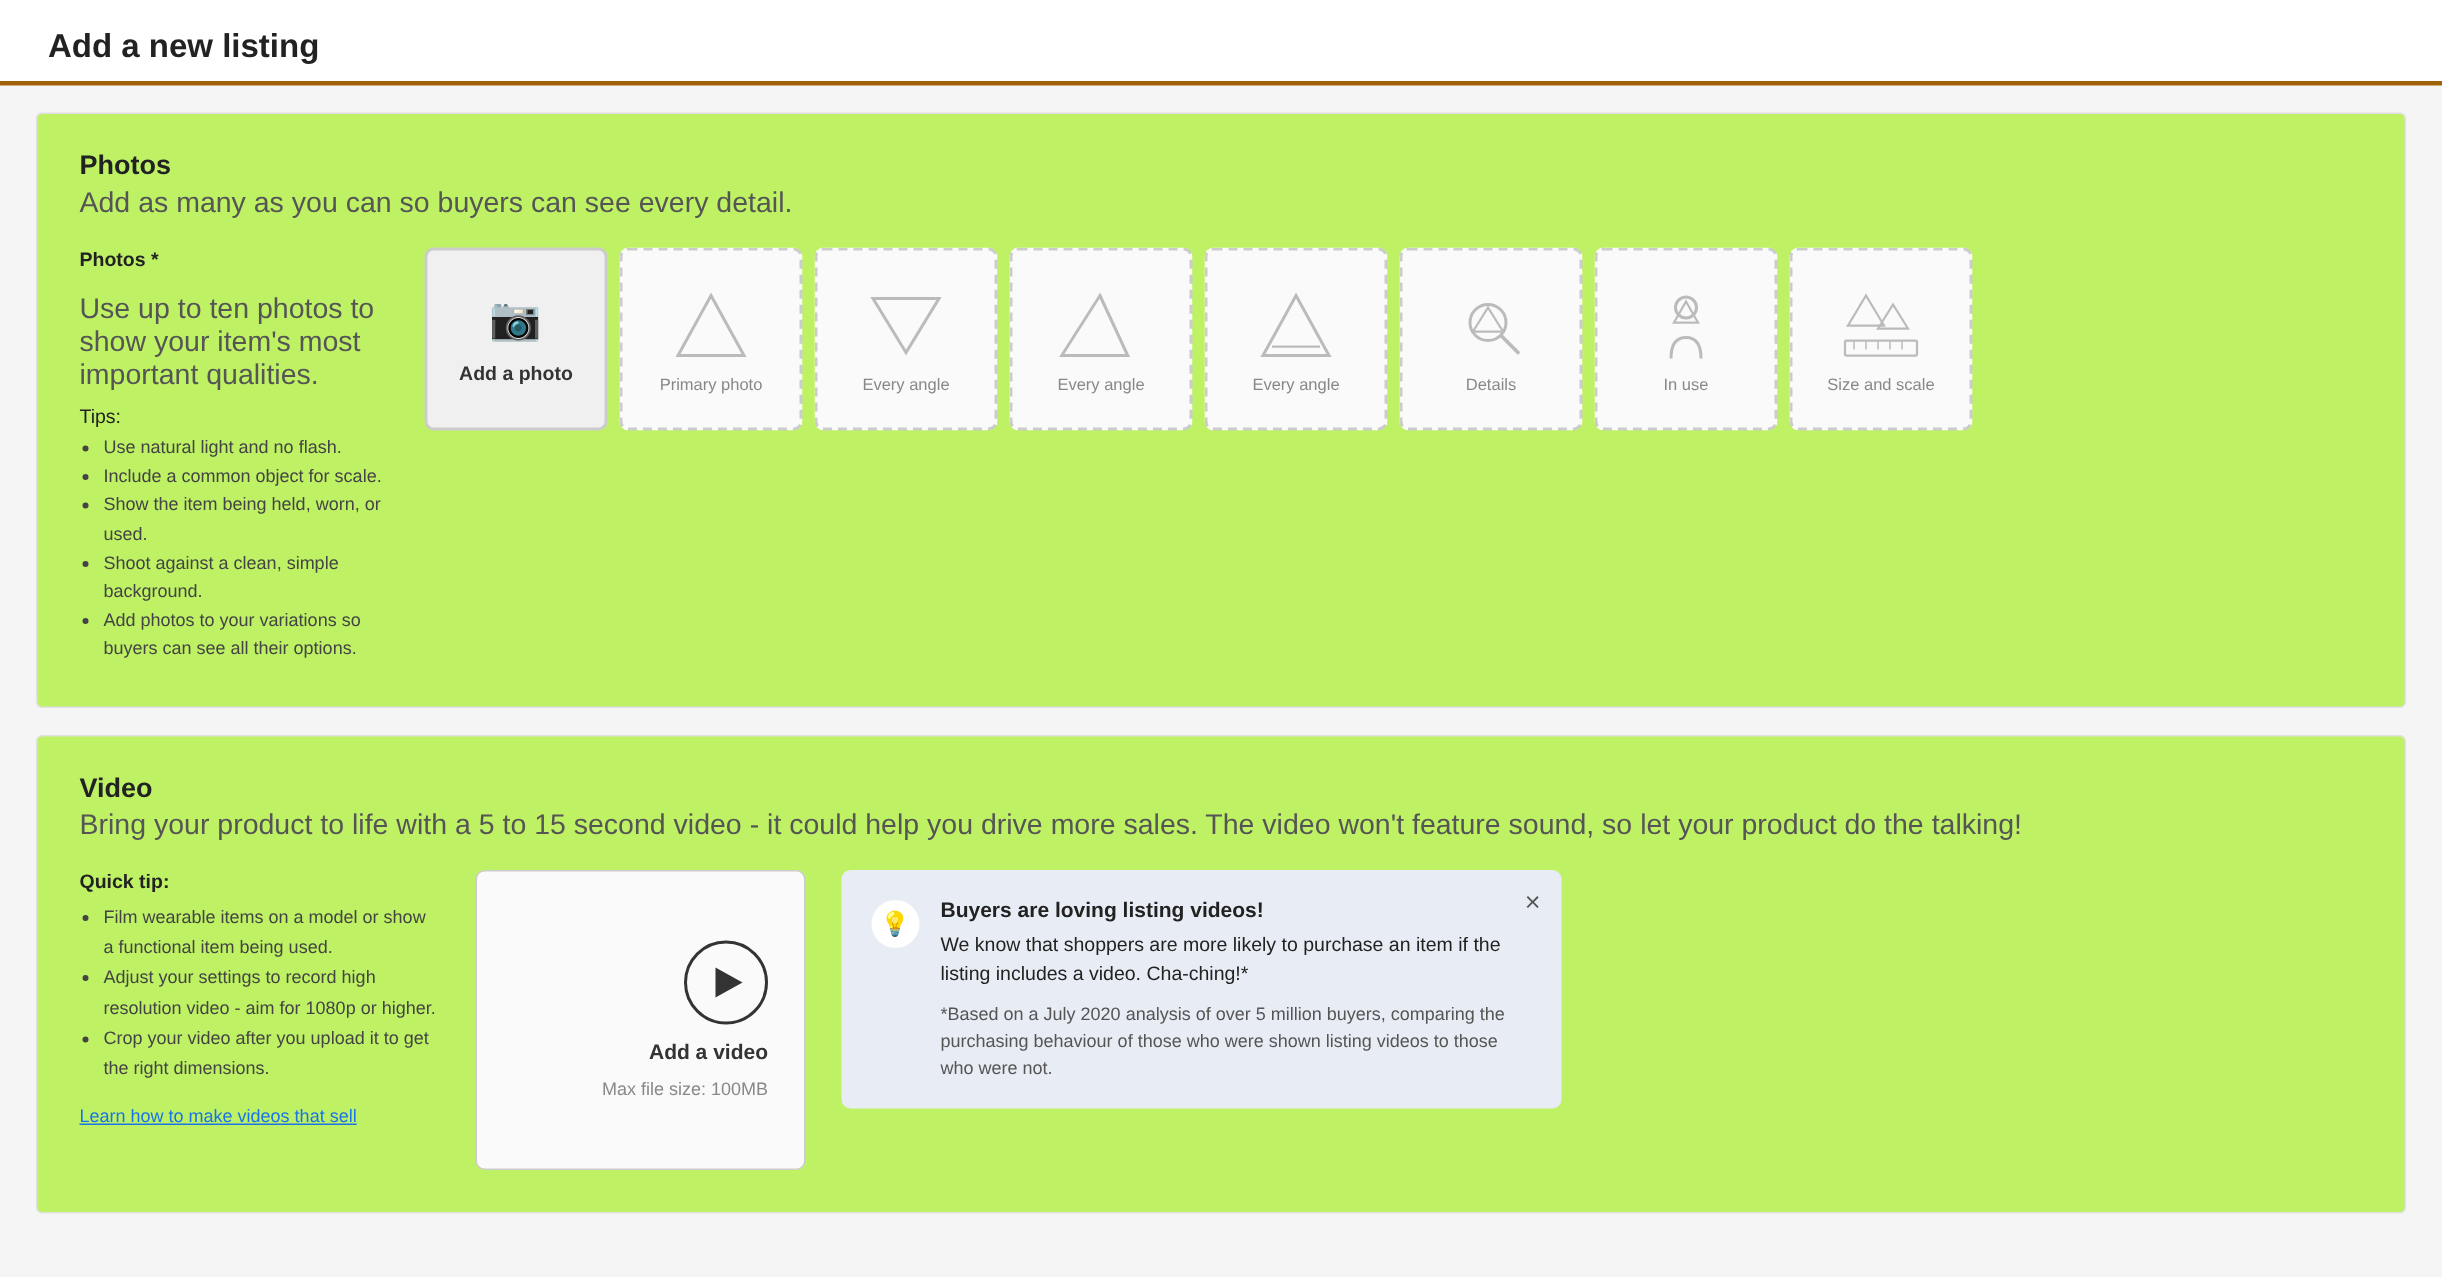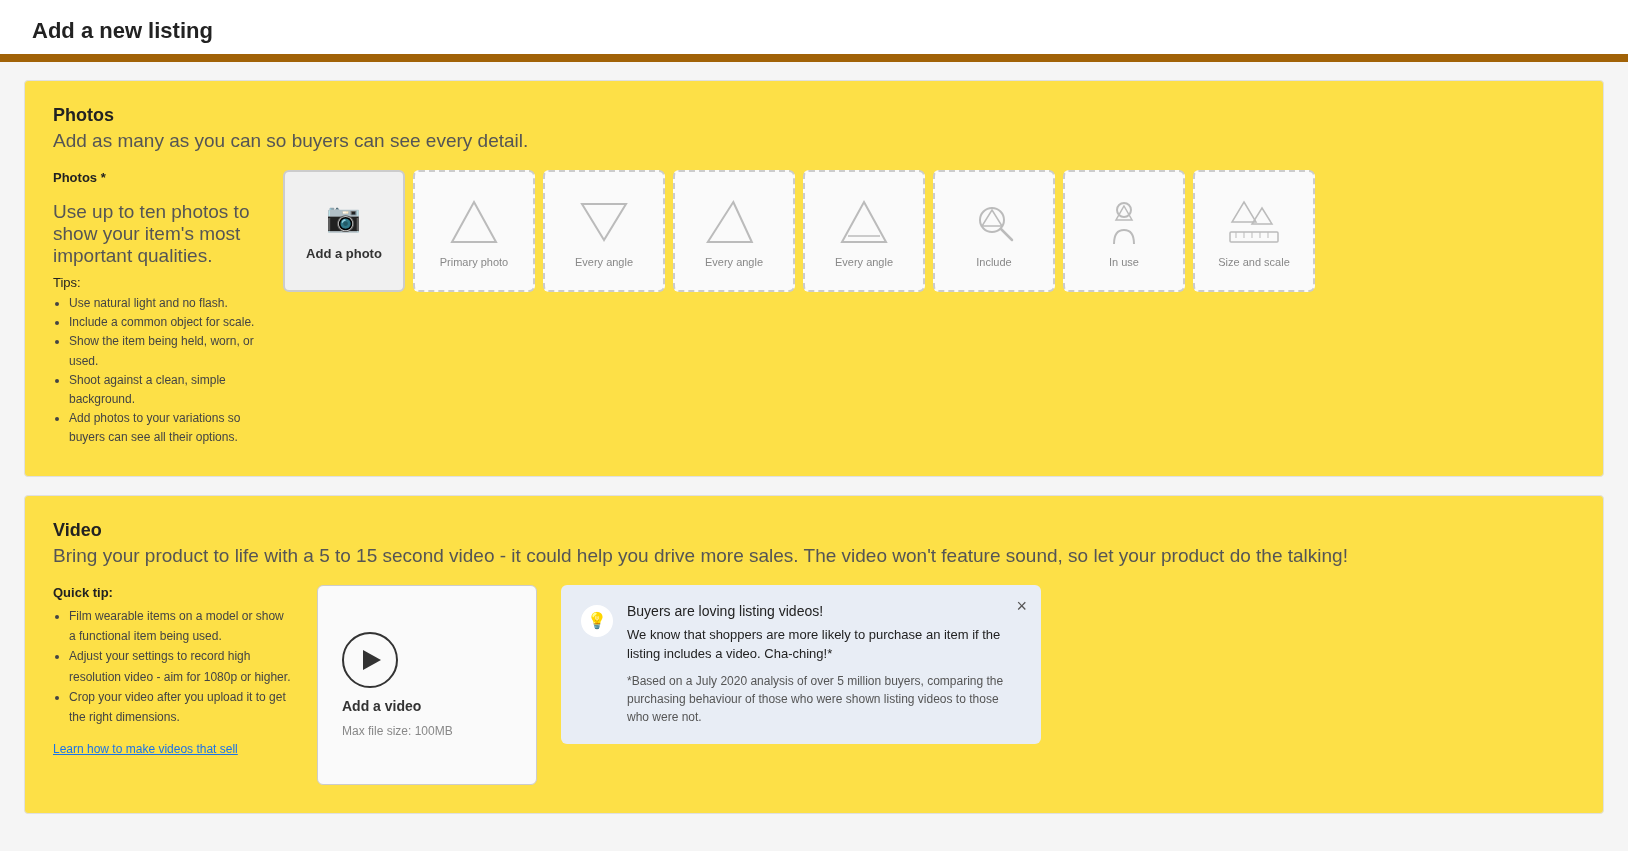--- a/index.html
+++ b/index.html
@@ -7,24 +7,24 @@
       font-family: -apple-system, BlinkMacSystemFont, 'Segoe UI', sans-serif;
       background: #f5f5f5;
       color: #222;
       font-size: 14px;
     }
     .page-title {
       font-size: 22px;
       font-weight: 700;
       padding: 18px 32px 10px 32px;
       background: #fff;
-      border-bottom: 8px solid #a16207;
+      border-bottom: 3px solid #a16207;
     }
     .section-card {
-      background: #fde047;
+      background: #bef264;
       margin: 18px 24px;
       border-radius: 4px;
       border: 1px solid #e0e0e0;
       padding: 24px 28px 28px 28px;
     }
     .section-title {
       font-size: 18px;
       font-weight: 700;
       margin-bottom: 4px;
     }
@@ -134,21 +134,21 @@
       text-decoration: underline;
     }
     .video-upload-slot {
       width: 220px;
       min-height: 200px;
       border: 1px solid #ccc;
       border-radius: 6px;
       background: #fafafa;
       display: flex;
       flex-direction: column;
-      align-items: flex-start;
+      align-items: flex-end;
       justify-content: center;
       cursor: pointer;
       padding: 24px;
     }
     .play-circle {
       width: 56px;
       height: 56px;
       border: 2px solid #333;
       border-radius: 50%;
       display: flex;
@@ -193,21 +193,21 @@
       align-items: center;
       justify-content: center;
       flex-shrink: 0;
       margin-top: 2px;
     }
     .promo-icon span {
       font-size: 16px;
     }
     .promo-content {}
     .promo-title {
-      font-weight: 400;
+      font-weight: 700;
       font-size: 14px;
       margin-bottom: 6px;
     }
     .promo-body {
       font-size: 13px;
       line-height: 1.5;
       margin-bottom: 8px;
     }
     .promo-footnote {
       font-size: 12px;
@@ -286,21 +286,21 @@
           </svg>
           <div class="slot-label">Every angle</div>
         </div>
 
         <div class="photo-slot">
           <svg class="slot-svg" viewBox="0 0 56 56" fill="none" xmlns="http://www.w3.org/2000/svg">
             <circle cx="26" cy="26" r="12" fill="none" stroke="#bbb" stroke-width="2"></circle>
             <line x1="35" y1="35" x2="46" y2="46" stroke="#bbb" stroke-width="2.5" stroke-linecap="round"></line>
             <polygon points="26,16 36,32 16,32" fill="none" stroke="#bbb" stroke-width="1.5"></polygon>
           </svg>
-          <div class="slot-label">Include</div>
+          <div class="slot-label">Details</div>
         </div>
 
         <div class="photo-slot">
           <svg class="slot-svg" viewBox="0 0 56 56" fill="none" xmlns="http://www.w3.org/2000/svg">
             <circle cx="28" cy="16" r="7" fill="none" stroke="#bbb" stroke-width="2"></circle>
             <polygon points="28,12 36,26 20,26" fill="none" stroke="#bbb" stroke-width="1.5"></polygon>
             <path d="M18 50 Q18 36 28 36 Q38 36 38 50" fill="none" stroke="#bbb" stroke-width="2"></path>
           </svg>
           <div class="slot-label">In use</div>
         </div>

